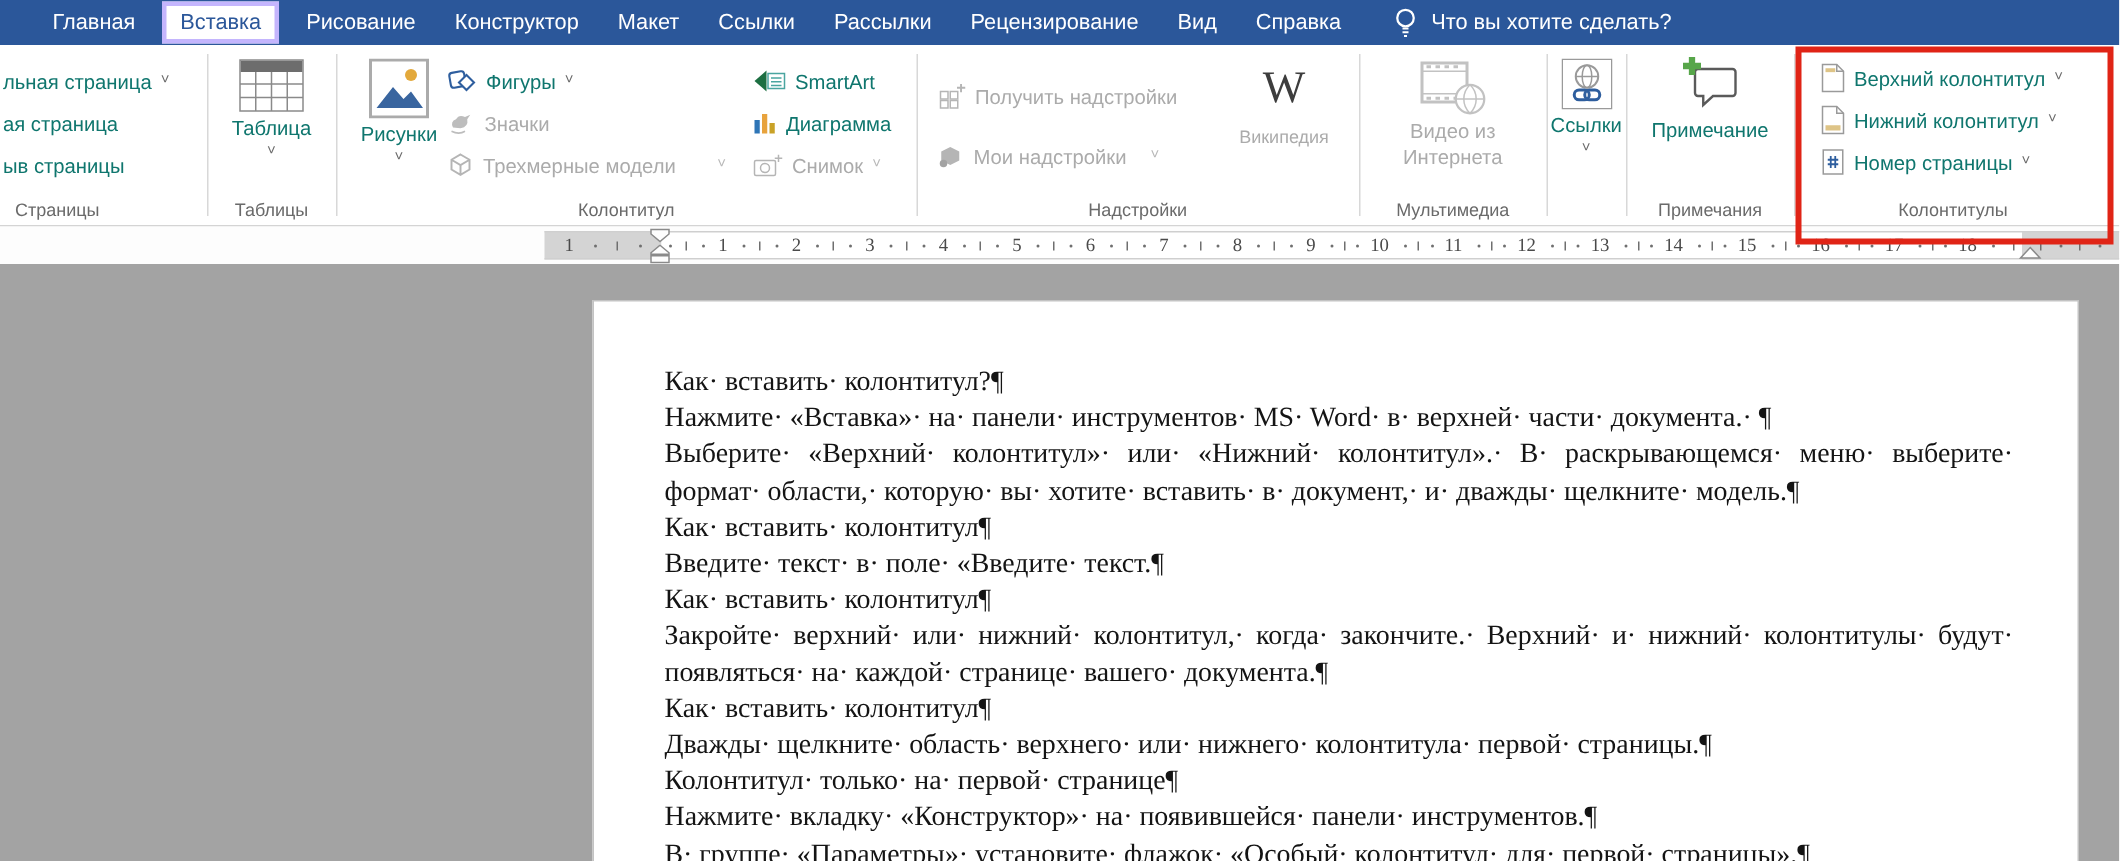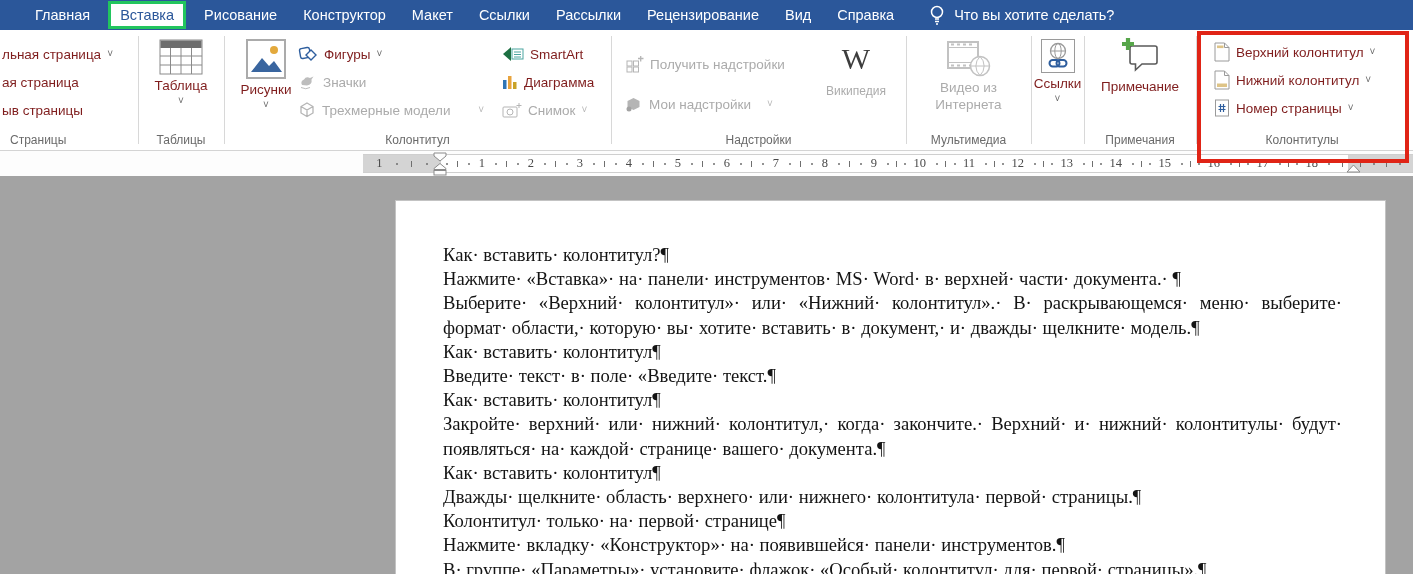--- a/index.html
+++ b/index.html
@@ -3,32 +3,32 @@
 <meta charset="utf-8">
 <style>
   html,body{margin:0;padding:0;background:#fff;}
   #screen{position:relative;width:1413px;height:574px;overflow:hidden;
           font-family:"Liberation Sans",sans-serif;background:#fff;}
 
   
   .topbar{position:absolute;left:0;top:0;width:1413px;height:30px;
           background:#2b579a;display:flex;align-items:center;padding-left:22px;box-sizing:border-box;}
   .tab{color:#fff;font-size:14.5px;padding:16px 13px;line-height:30px;white-space:nowrap;cursor:default;}
-  .tab.sel{background:#fff;color:#2b579a;border:3px solid #22c55e;line-height:20px;
+  .tab.sel{background:#fff;color:#2b579a;border:3px solid #c4b5fd;line-height:20px;
            padding:1px 9px;margin:0 5px;}
   .assistant{display:flex;align-items:center;color:#fff;font-size:14.5px;margin-left:22px;gap:9px;white-space:nowrap;}
 
   
   .ribbon{position:absolute;left:0;top:30px;width:1413px;height:121px;background:#fff;
           border-bottom:1px solid #d4d4d4;box-sizing:border-box;}
   .grp{position:absolute;top:0;height:120px;}
   .gdiv{position:absolute;top:6px;height:108px;width:1px;background:#d8d8d8;}
   .glabel{position:absolute;bottom:3px;left:0;right:0;text-align:center;font-size:12px;color:#6a6a6a;white-space:nowrap;}
   .glabel.left{text-align:left;padding-left:10px;}
-  .btxt{font-size:13.5px;color:#7f1d1d;white-space:nowrap;}
+  .btxt{font-size:13.5px;color:#0f766e;white-space:nowrap;}
   .dis{color:#ababab;}
   .chev{font-size:10px;color:#6a6a6a;line-height:1;}
   .dis .chev{color:#b8b8b8;}
   .bigbtn{position:absolute;display:flex;flex-direction:column;align-items:center;gap:3px;}
   .smallrow{position:absolute;display:flex;align-items:center;gap:6px;height:24px;}
 
   
   .redbox2{position:absolute;left:1197px;top:31px;width:204px;height:124px;
            border:4px solid #e02416;z-index:40;pointer-events:none;}
 

